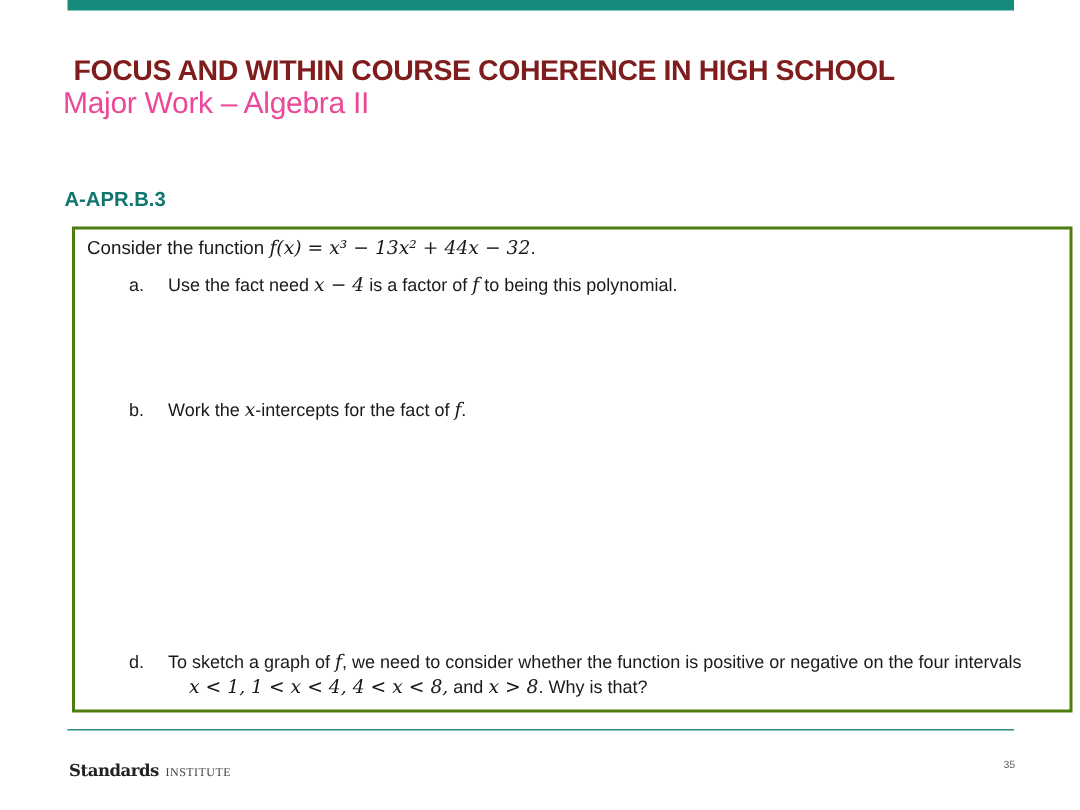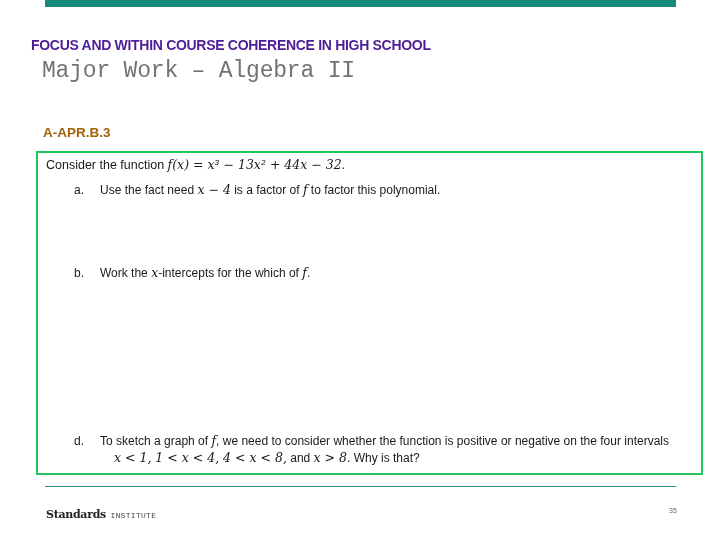--- a/index.html
+++ b/index.html
@@ -17,56 +17,56 @@
     .top-bar {
       position: absolute;
       left: 45px;
       top: 0;
       width: 631px;
       height: 7px;
       background: #158b7c;
     }
     .kicker {
       position: absolute;
-      left: 31px;
+      left: 49px;
       top: 37px;
       font-family: "Liberation Sans", sans-serif;
       font-weight: bold;
-      font-size: 14px;
-      color: #4c1d95;
+      font-size: 19px;
+      color: #7f1d1d;
       letter-spacing: -0.3px;
       white-space: nowrap;
     }
     .title {
       position: absolute;
       left: 42px;
       top: 58px;
-      font-family: Liberation Mono, monospace;
-      font-size: 23px;
-      color: #737373;
+      font-family: Liberation Sans, sans-serif;
+      font-size: 20px;
+      color: #ec4899;
       letter-spacing: -0.2px;
       white-space: nowrap;
     }
     .standard-code {
       position: absolute;
       left: 43px;
       top: 125px;
       font-family: "Liberation Sans", sans-serif;
       font-weight: bold;
       font-size: 13.5px;
-      color: #a16207;
+      color: #0f766e;
       white-space: nowrap;
     }
     .problem-box {
       position: absolute;
-      left: 36px;
+      left: 48px;
       top: 151px;
       width: 663px;
       height: 320px;
-      border: 2px solid #22c55e;
+      border: 2px solid #4d7c0f;
       box-sizing: content-box;
     }
     .prompt {
       position: absolute;
       left: 8px;
       top: 4px;
       font-size: 12.5px;
       color: #1a1a1a;
       white-space: nowrap;
     }
@@ -113,21 +113,21 @@
       white-space: nowrap;
       color: #222222;
     }
     .footer-logo .brand {
       font-family: "DejaVu Serif", serif;
       font-weight: bold;
       font-size: 11px;
       letter-spacing: -0.3px;
     }
     .footer-logo .brand-sub {
-      font-family: Liberation Mono, monospace;
+      font-family: Liberation Serif, serif;
       font-size: 8px;
       letter-spacing: 0.3px;
       text-transform: uppercase;
       color: #444;
     }
     .page-number {
       position: absolute;
       left: 669px;
       top: 507px;
       font-size: 7px;
@@ -144,25 +144,25 @@
 <div class="title">Major Work – Algebra II</div>
 
 <div class="standard-code">A-APR.B.3</div>
 
 <div class="problem-box">
   <div class="prompt">
     <span>Consider the function </span><span class="math">f(x) = x³ − 13x² + 44x − 32</span><span>.</span>
   </div>
 
   <div class="part part-a">
-    <span class="label">a.</span><span class="text"><span>Use the fact need </span><span class="math">x − 4</span><span> is a factor of </span><span class="math">f</span><span> to factor this polynomial.</span></span>
+    <span class="label">a.</span><span class="text"><span>Use the fact need </span><span class="math">x − 4</span><span> is a factor of </span><span class="math">f</span><span> to being this polynomial.</span></span>
   </div>
 
   <div class="part part-b">
-    <span class="label">b.</span><span class="text"><span>Work the </span><span class="math">x</span><span>-intercepts for the which of </span><span class="math">f</span><span>.</span></span>
+    <span class="label">b.</span><span class="text"><span>Work the </span><span class="math">x</span><span>-intercepts for the fact of </span><span class="math">f</span><span>.</span></span>
   </div>
 
 
   <div class="part part-d">
     <span class="label">d.</span><span class="text"><span>To sketch a graph of </span><span class="math">f</span><span>, we need to consider whether the function is positive or negative on the four intervals</span></span>
     <span class="line2"><span class="math">x &lt; 1, 1 &lt; x &lt; 4, 4 &lt; x &lt; 8,</span><span> and </span><span class="math">x &gt; 8</span><span>.  Why is that?</span></span>
   </div>
 </div>
 
 <div class="footer-line"></div>

